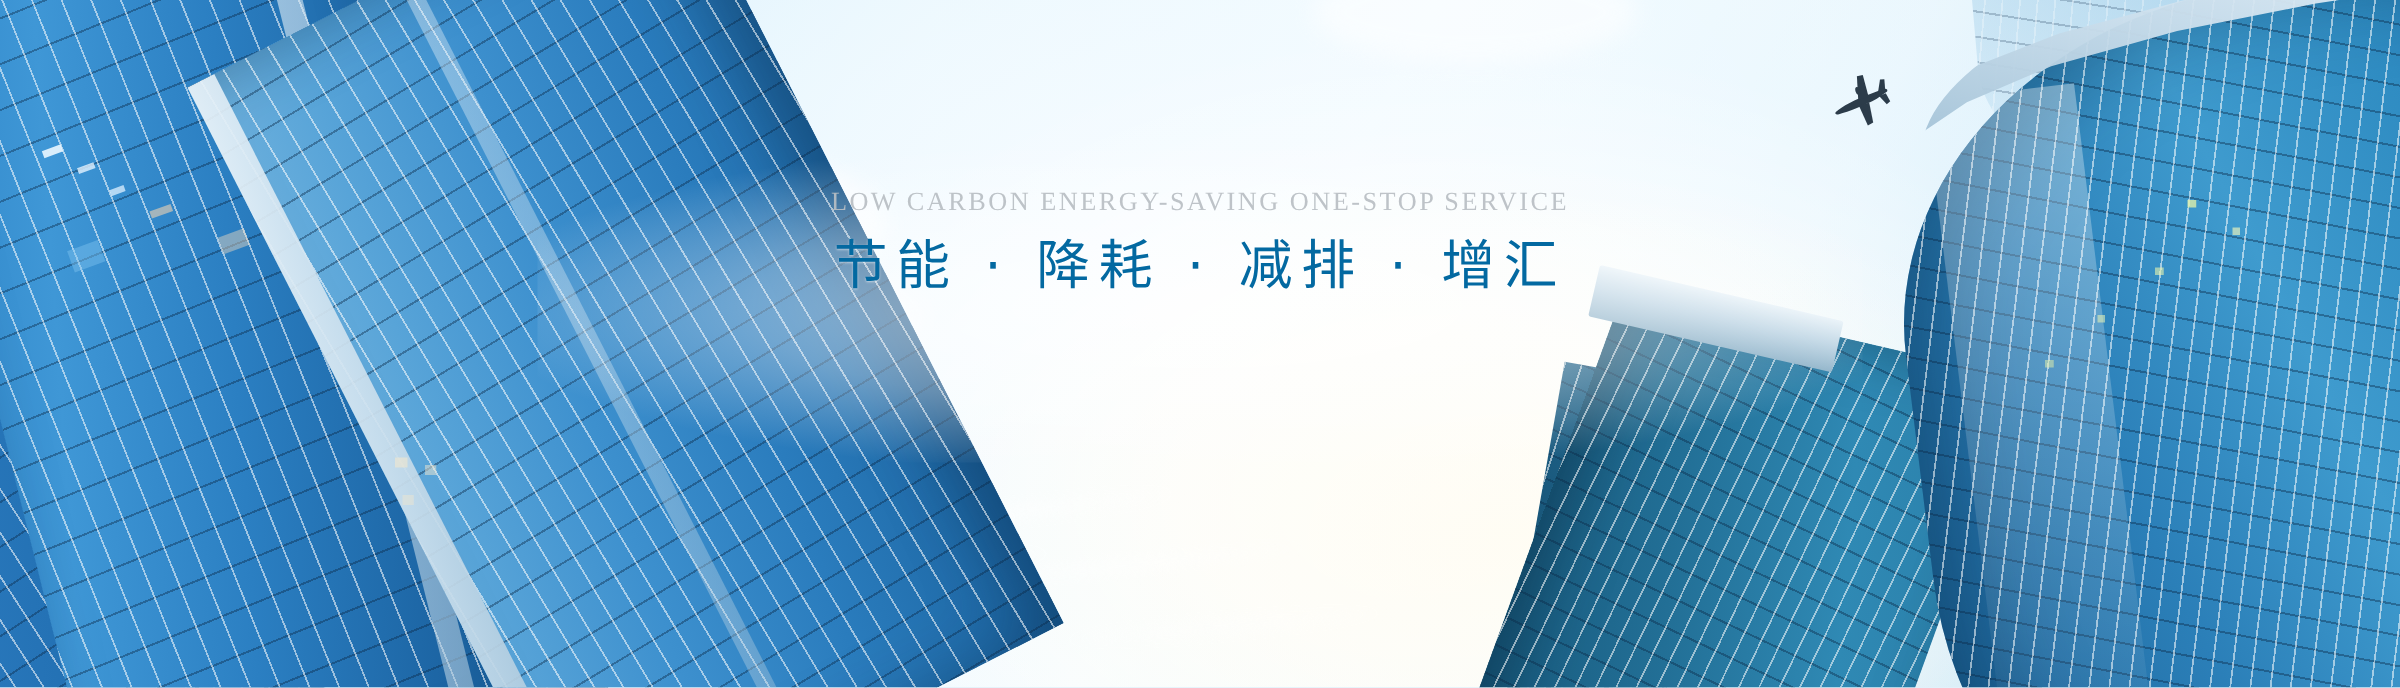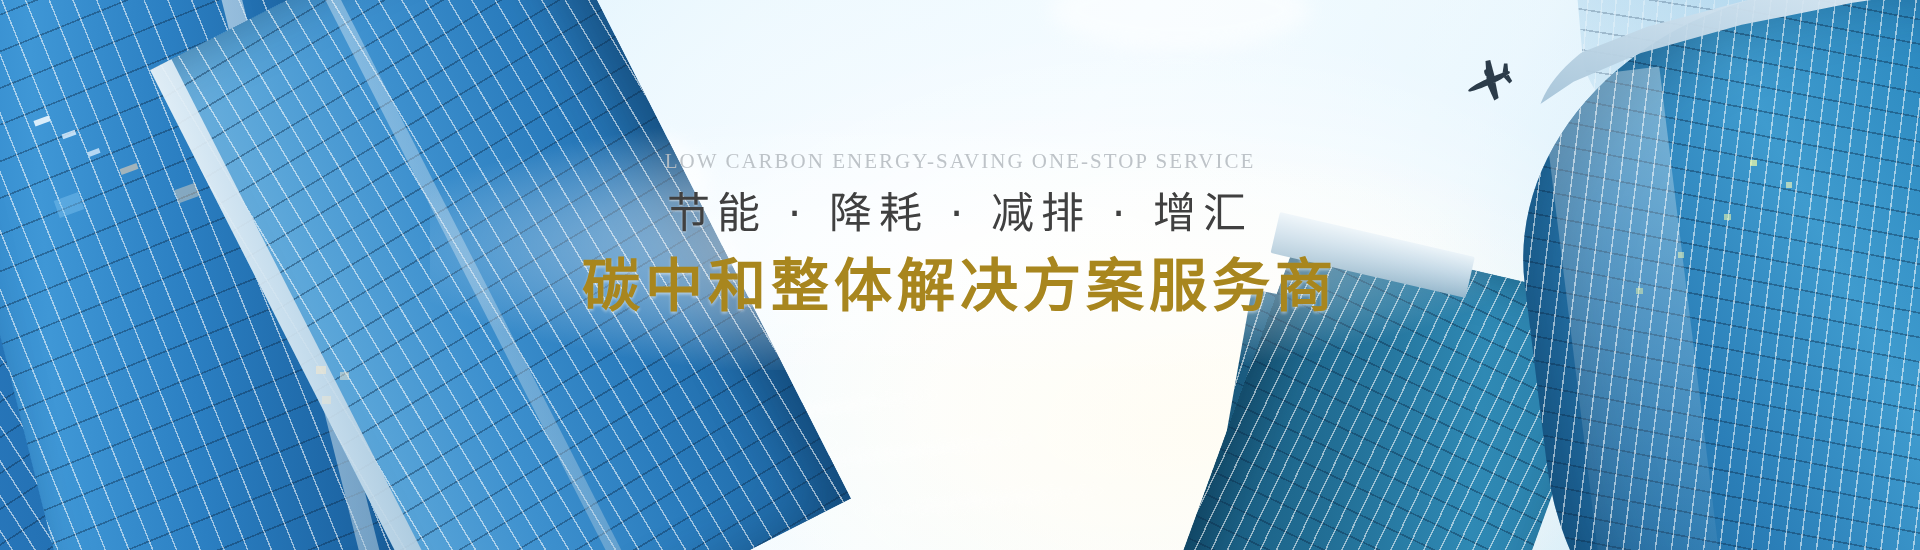--- a/index.html
+++ b/index.html
@@ -185,21 +185,21 @@
     margin:0 0 16px 0;
     white-space:nowrap;
     opacity:.92;
   }
 
   .sub{
     font-family:"DejaVu Sans","Liberation Sans",sans-serif;
     font-size:43px;
     font-weight:400;
     letter-spacing:7px;
-    color:#404040;
+    color:#0369a1;
     line-height:1.15;
     margin:0 0 14px 0;
     white-space:nowrap;
     text-shadow:0 1px 2px rgba(255,255,255,.55);
   }
 
   .headline{
     font-family:"DejaVu Sans","Liberation Sans",sans-serif;
     font-size:58px;
     font-weight:700;
@@ -324,16 +324,15 @@
         <ellipse cx="61" cy="70" rx="4" ry="7"></ellipse>
       </g>
     </svg>
   </div>
 
   <div class="copy-glow"></div>
 
   <div class="copy">
     <div class="eyebrow">LOW CARBON ENERGY-SAVING ONE-STOP SERVICE</div>
     <div class="sub">节能 · 降耗 · 减排 · 增汇</div>
-    <div class="headline">碳中和整体解决方案服务商</div>
   </div>
 
 </div>
 
 </body></html>

